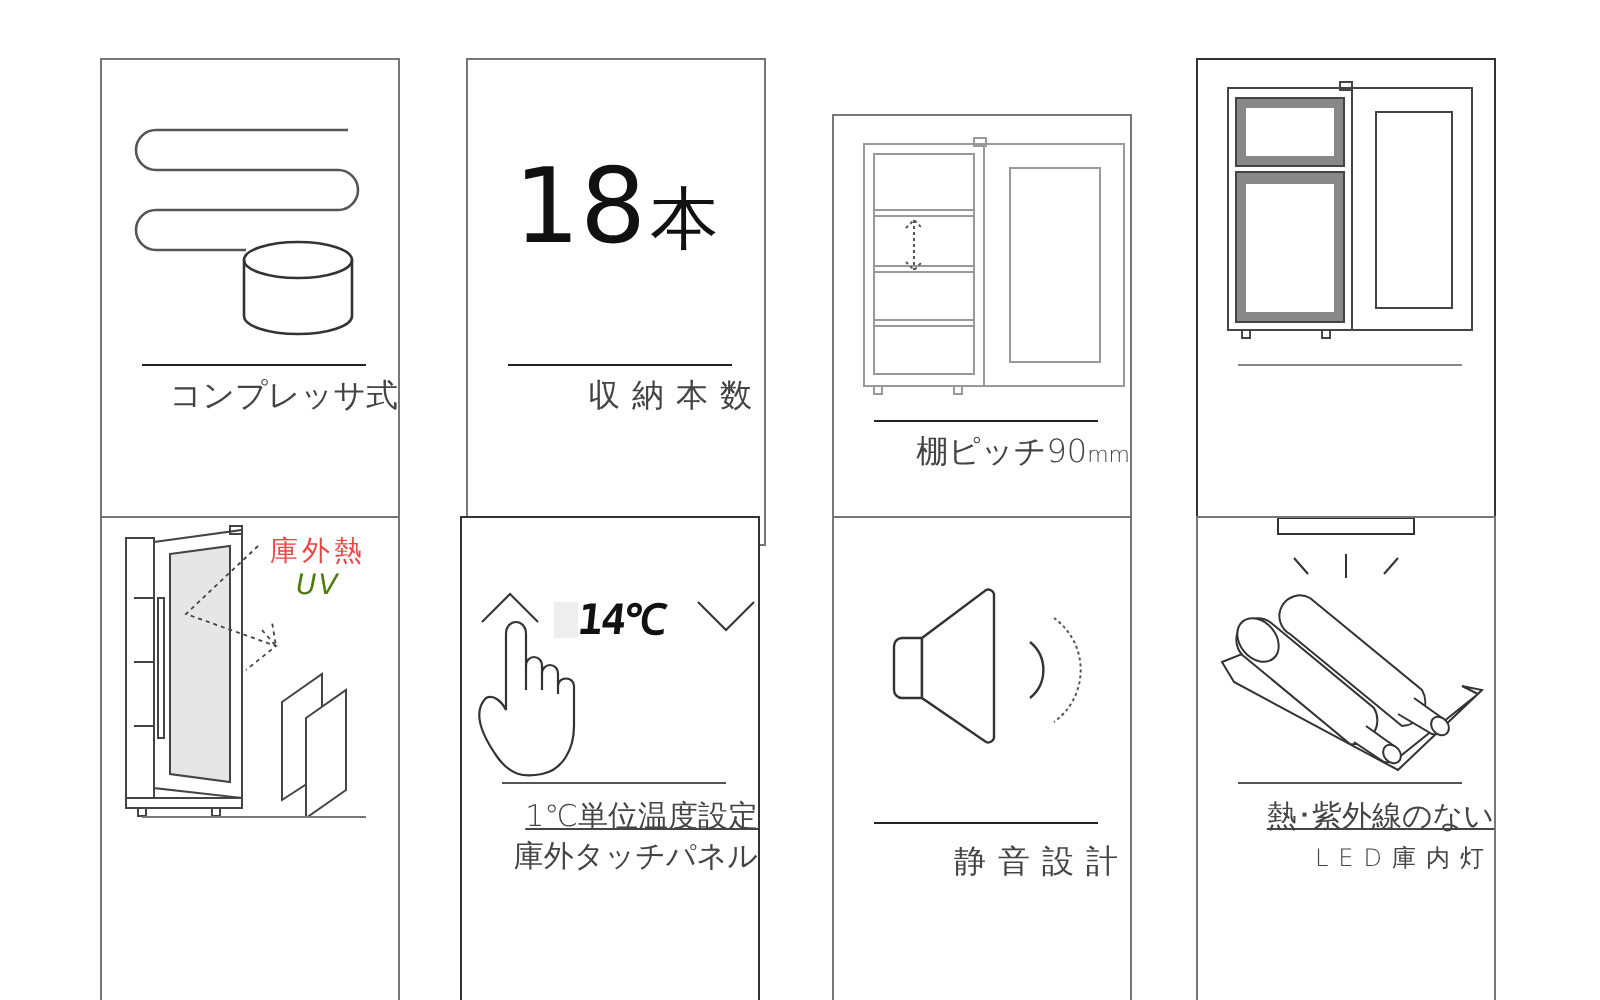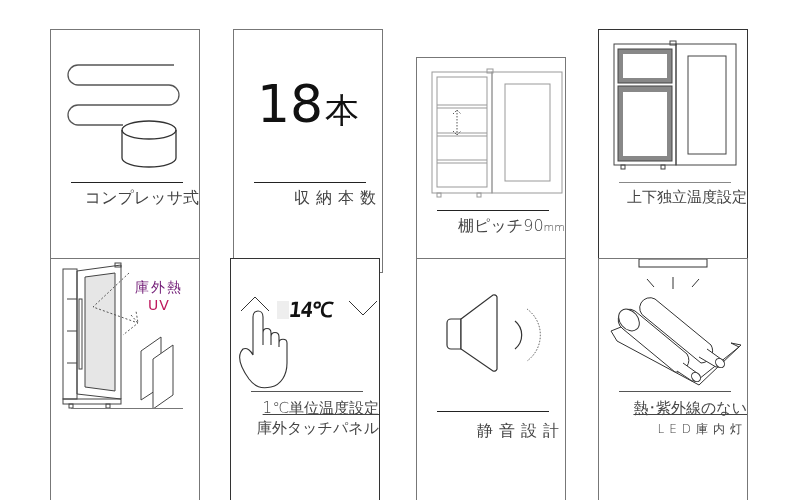--- a/index.html
+++ b/index.html
@@ -70,21 +70,20 @@
       <rect x="71" y="11" width="6" height="4"></rect>
       <rect x="22" y="135" width="4" height="4"></rect>
         <rect x="62" y="135" width="4" height="4"></rect>
     </g>
     <rect x="19" y="19" width="54" height="34" fill="#888" stroke="#444" stroke-width="1"></rect>
     <rect x="24" y="24" width="44" height="24" fill="#fff"></rect>
     <rect x="19" y="56" width="54" height="75" fill="#888" stroke="#444" stroke-width="1"></rect>
     <rect x="24" y="62" width="44" height="64" fill="#fff"></rect>
   </svg>
   <div class="rule" style="top:152px;background:#888;"></div>
-  <div class="lbl lbl1" style="font-size:15px;">上下独立温度設定</div>
 </div>
 
 <div class="card" style="left:50px;top:258px;">
   <svg class="ic" viewBox="0 0 150 150">
     <g fill="none" stroke="#444" stroke-width="1">
       <rect x="12" y="10" width="14" height="130"></rect>
       <rect x="12" y="140" width="58" height="5"></rect>
       <line x1="16" y1="40" x2="26" y2="40"></line>
         <line x1="16" y1="72" x2="26" y2="72"></line>
         <line x1="16" y1="104" x2="26" y2="104"></line>
@@ -95,22 +94,22 @@
         <rect x="55" y="145" width="4" height="4"></rect>
     </g>
     <polygon points="34,18 64,14 64,132 34,128" fill="#e6e6e6" stroke="#444" stroke-width="1"></polygon>
     <g fill="none" stroke="#444" stroke-width="0.9" stroke-dasharray="2 2">
       <path d="M78 14 L42 48 L87 64 L72 76"></path>
       <path d="M80 56 L87 64 L85 52"></path>
     </g>
     <polygon points="90,92 110,78 110,128 90,141" fill="#fff" stroke="#444" stroke-width="1"></polygon>
     <polygon points="102,100 122,86 122,136 102,150" fill="#fff" stroke="#444" stroke-width="1"></polygon>
   </svg>
-  <div style="position:absolute;left:84px;top:20px;font-size:14px;color:#701a75;letter-spacing:2px;">庫外熱</div>
-  <div style="position:absolute;left:97px;top:38px;font-size:14px;color:#be185d;letter-spacing:1px;">UV</div>
+  <div style="position:absolute;left:84px;top:8px;font-size:14px;color:#ef4444;letter-spacing:2px;">庫外熱</div>
+  <div style="position:absolute;left:97px;top:26px;font-size:14px;color:#4d7c0f;letter-spacing:1px;font-style:italic;">UV</div>
   <div class="rule" style="top:149px;background:#777;"></div>
 </div>
 
 <div class="card" style="left:230px;top:258px;border-color:#333;">
   <svg class="ic" viewBox="0 0 150 150">
     <path d="M10 52 L24 38 L38 52" fill="none" stroke="#333" stroke-width="1"></path>
     <path d="M118 42 L132 56 L146 42" fill="none" stroke="#333" stroke-width="1"></path>
     <g fill="#eee">
       <rect x="46" y="42" width="12" height="18"></rect>
     </g>

